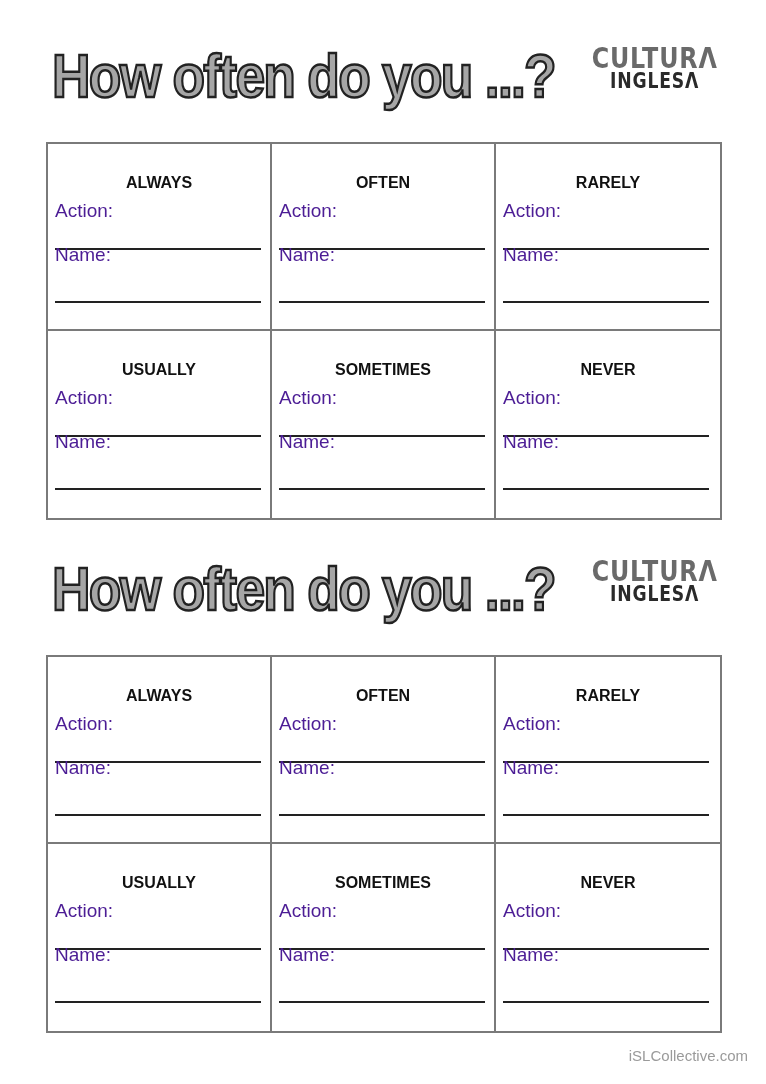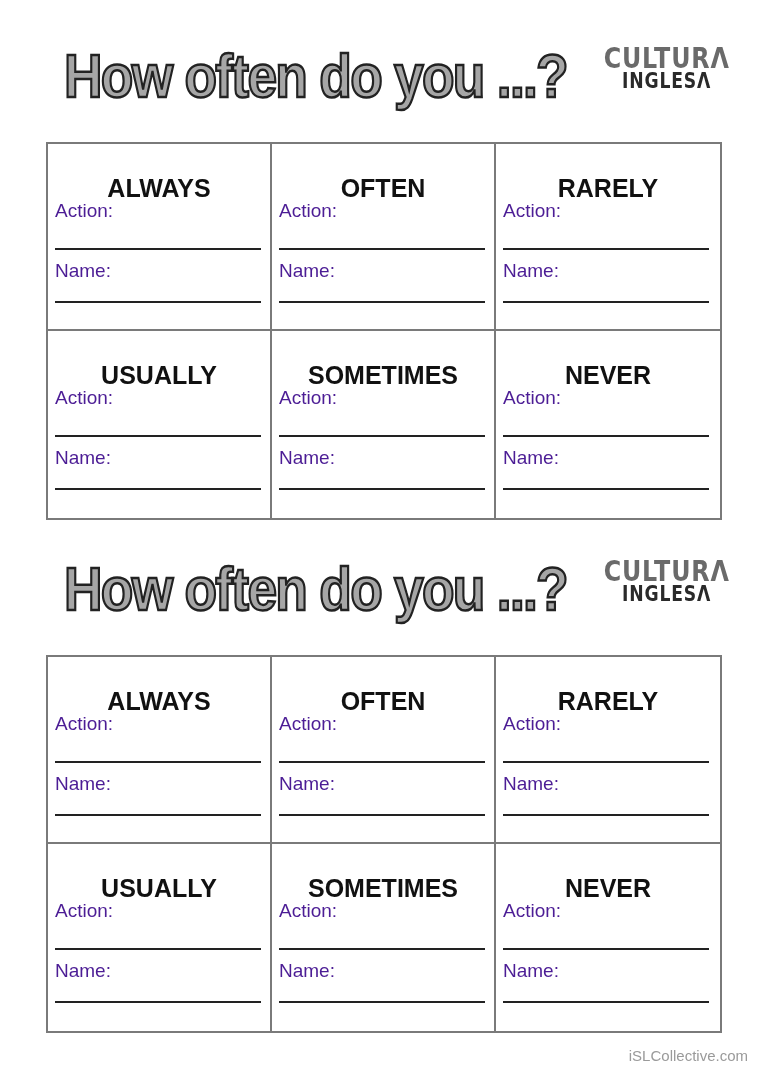--- a/index.html
+++ b/index.html
@@ -1,29 +1,29 @@
 <!DOCTYPE html>
 <html><head>
 <meta charset="utf-8">
 <style>
   html,body{margin:0;padding:0;background:#fff;}
   body{width:766px;height:1084px;position:relative;overflow:hidden;font-family:"Liberation Sans",sans-serif;}
-  .header{position:absolute;left:64px;width:670px;height:80px;}
+  .header{position:absolute;left:52px;width:670px;height:80px;}
   .title{position:absolute;left:0;top:0;font-family:"Liberation Sans",sans-serif;font-weight:bold;font-size:62px;letter-spacing:-2px;color:#a6a6a6;-webkit-text-stroke:2.5px #222;white-space:nowrap;transform:scaleX(0.86);transform-origin:left top;line-height:80px;}
   .logo{position:absolute;right:4px;top:8px;text-align:center;font-family:"DejaVu Sans",sans-serif;font-weight:bold;line-height:1;}
   .logo .l1{display:block;font-size:29px;color:#6a6a6a;letter-spacing:1px;transform:scaleX(0.82);transform-origin:right;}
   .logo .l2{display:block;font-size:21px;color:#2a2a2a;letter-spacing:1px;transform:scaleX(0.82);transform-origin:right;margin-top:-2px;}
   .grid{position:absolute;left:46px;width:676px;height:378px;border:2px solid #7a7a7a;box-sizing:border-box;display:grid;grid-template-columns:1fr 1fr 1fr;grid-template-rows:1fr 1fr;}
   .cell{border-right:2px solid #7a7a7a;border-bottom:2px solid #7a7a7a;position:relative;}
   .cell:nth-child(3n){border-right:none;}
   .cell:nth-child(n+4){border-bottom:none;text-decoration:underline;}
-  .freq{position:absolute;top:30px;left:0;right:0;text-align:center;font-weight:bold;font-size:25px;color:#111;}
+  .freq{position:absolute;top:30px;left:0;right:0;text-align:center;font-weight:bold;font-size:16px;color:#111;}
   .lab{position:absolute;left:7px;font-size:19px;color:#4c1d95;}
   .lab.action{top:56px;}
-  .lab.name{top:116px;}
+  .lab.name{top:100px;}
   .line{position:absolute;left:7px;width:206px;height:0;border-top:2px solid #222;}
   .line.l1{top:104px;}
   .line.l2{top:157px;}
   .footer{position:absolute;right:18px;top:1047px;font-size:15px;color:#9a9a9a;margin-left:16px;}
 </style>
 </head>
 <body>
 
 <div id="ws0">
   <div class="header" style="top:36px;">

